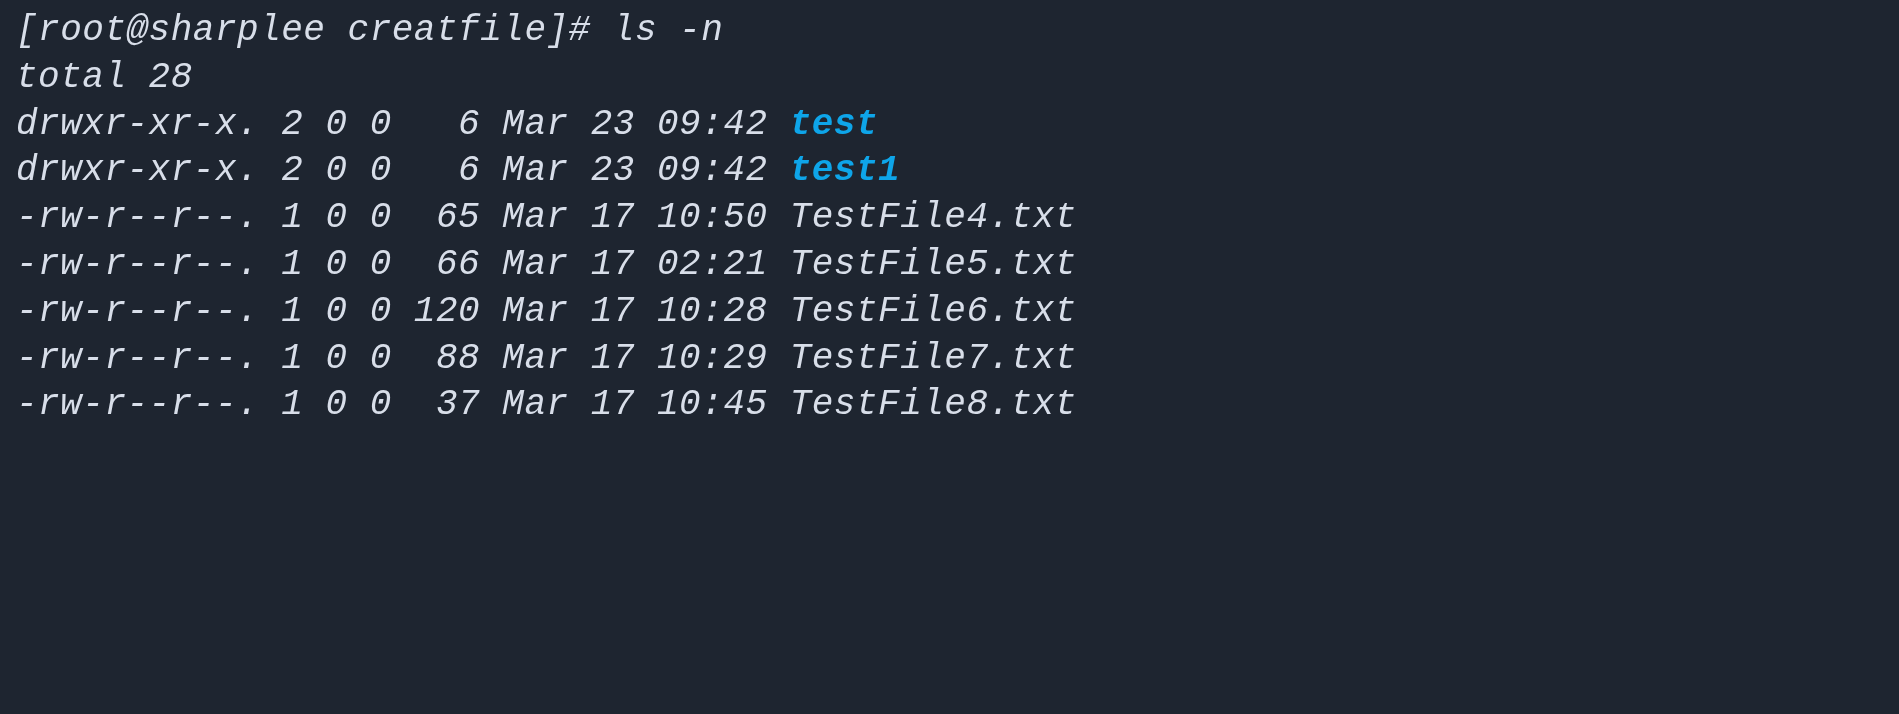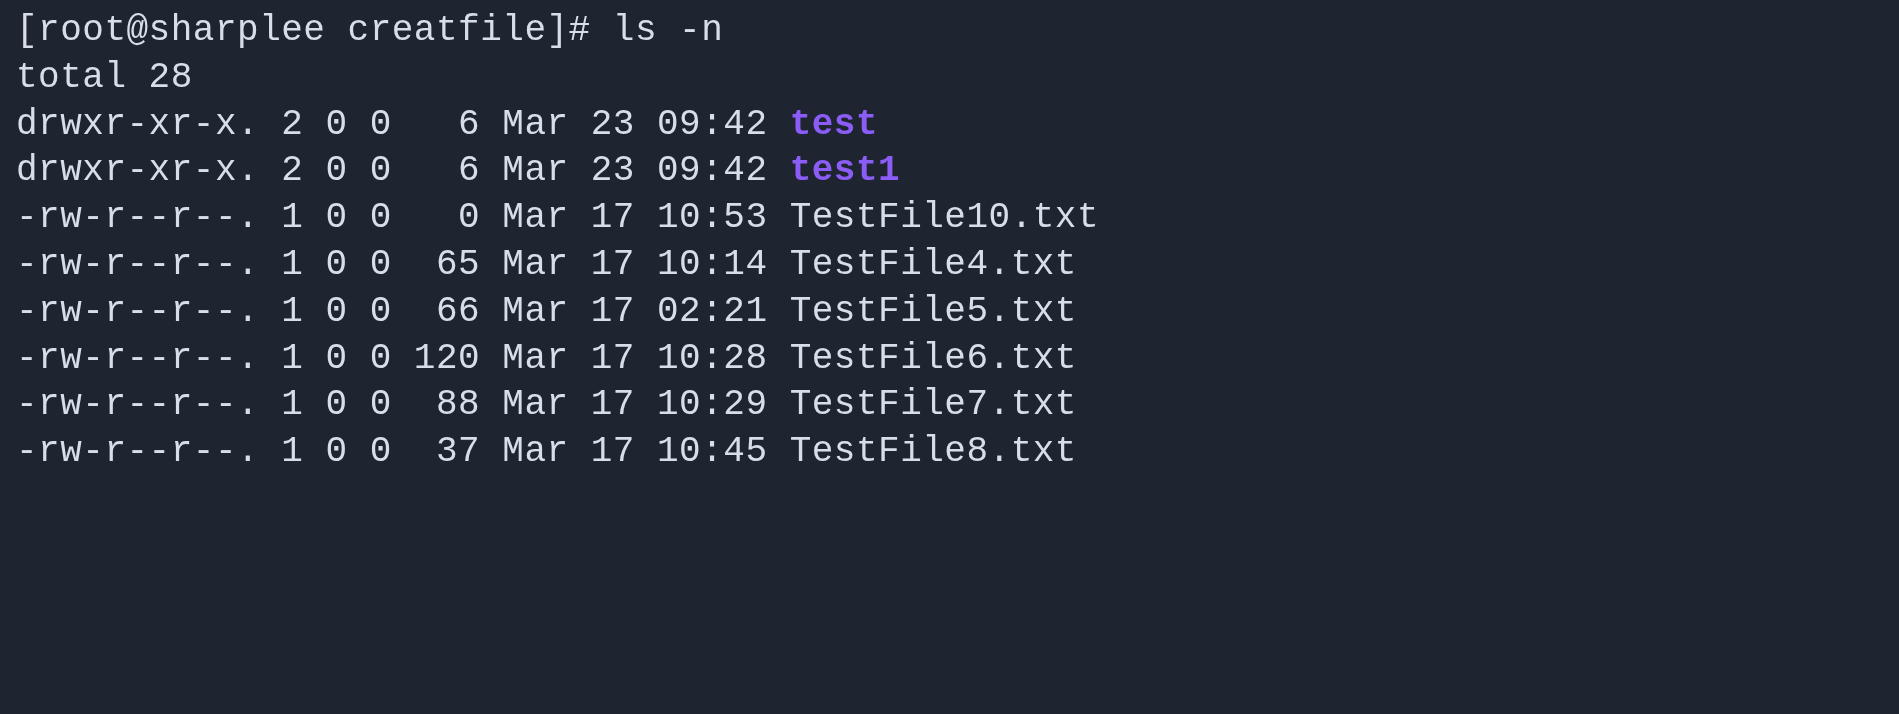--- a/index.html
+++ b/index.html
@@ -14,44 +14,44 @@
       font-size: 36px;
       line-height: 1.3;
       padding: 8px 16px;
       width: 1899px;
       height: 714px;
       overflow: hidden;
     }
     .terminal-line {
       white-space: pre;
       letter-spacing: 0.5px;
+      font-style: italic;
     }
     .prompt {
       color: #d8dee9;
     }
     .command {
       color: #d8dee9;
     }
     .dir-name {
-      color: #8b5cf6;
+      color: #0ea5e9;
       font-weight: bold;
     }
     .file-name {
       color: #d8dee9;
     }
   </style>
 </head>
 <body>
 
 <div class="terminal">
   <div class="terminal-line"><span class="prompt">[root@sharplee creatfile]# </span><span class="command">ls -n</span></div>
   <div class="terminal-line">total 28</div>
   <div id="entries-container">
       <div class="terminal-line"><span>drwxr-xr-x.</span><span> 2 0 0   6 Mar 23 09:42 </span><span class="dir-name">test</span></div>
       <div class="terminal-line"><span>drwxr-xr-x.</span><span> 2 0 0   6 Mar 23 09:42 </span><span class="dir-name">test1</span></div>
-      <div class="terminal-line"><span>-rw-r--r--.</span><span> 1 0 0   0 Mar 17 10:53 </span><span class="file-name">TestFile10.txt</span></div>
-      <div class="terminal-line"><span>-rw-r--r--.</span><span> 1 0 0  65 Mar 17 10:14 </span><span class="file-name">TestFile4.txt</span></div>
+      <div class="terminal-line"><span>-rw-r--r--.</span><span> 1 0 0  65 Mar 17 10:50 </span><span class="file-name">TestFile4.txt</span></div>
       <div class="terminal-line"><span>-rw-r--r--.</span><span> 1 0 0  66 Mar 17 02:21 </span><span class="file-name">TestFile5.txt</span></div>
       <div class="terminal-line"><span>-rw-r--r--.</span><span> 1 0 0 120 Mar 17 10:28 </span><span class="file-name">TestFile6.txt</span></div>
       <div class="terminal-line"><span>-rw-r--r--.</span><span> 1 0 0  88 Mar 17 10:29 </span><span class="file-name">TestFile7.txt</span></div>
       <div class="terminal-line"><span>-rw-r--r--.</span><span> 1 0 0  37 Mar 17 10:45 </span><span class="file-name">TestFile8.txt</span></div>
     </div>
 </div>
 
 </body></html>

